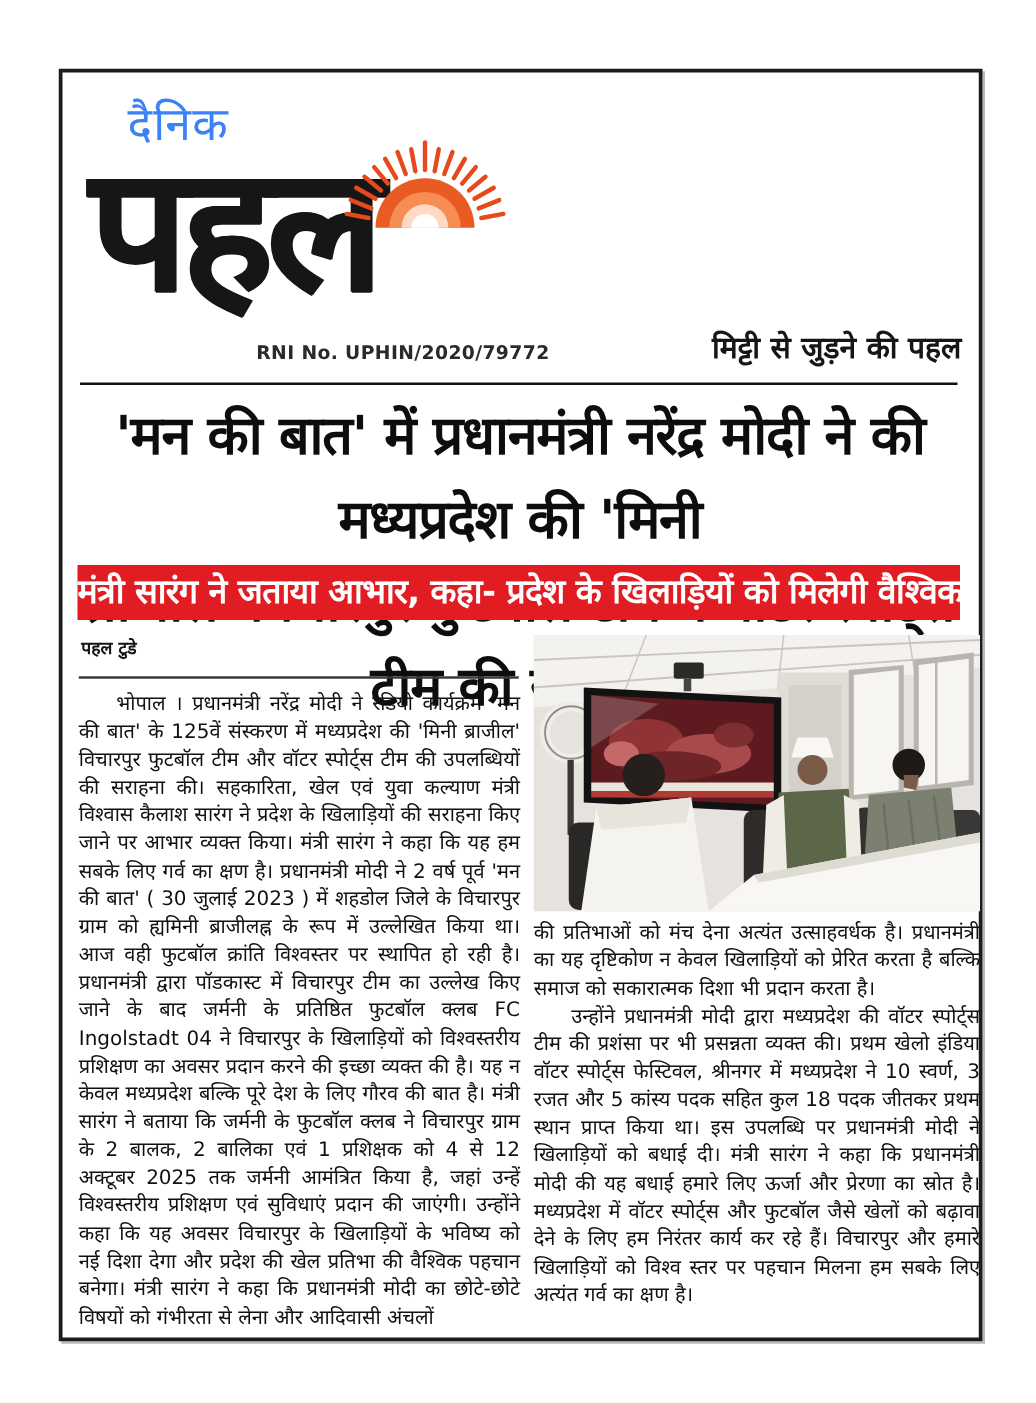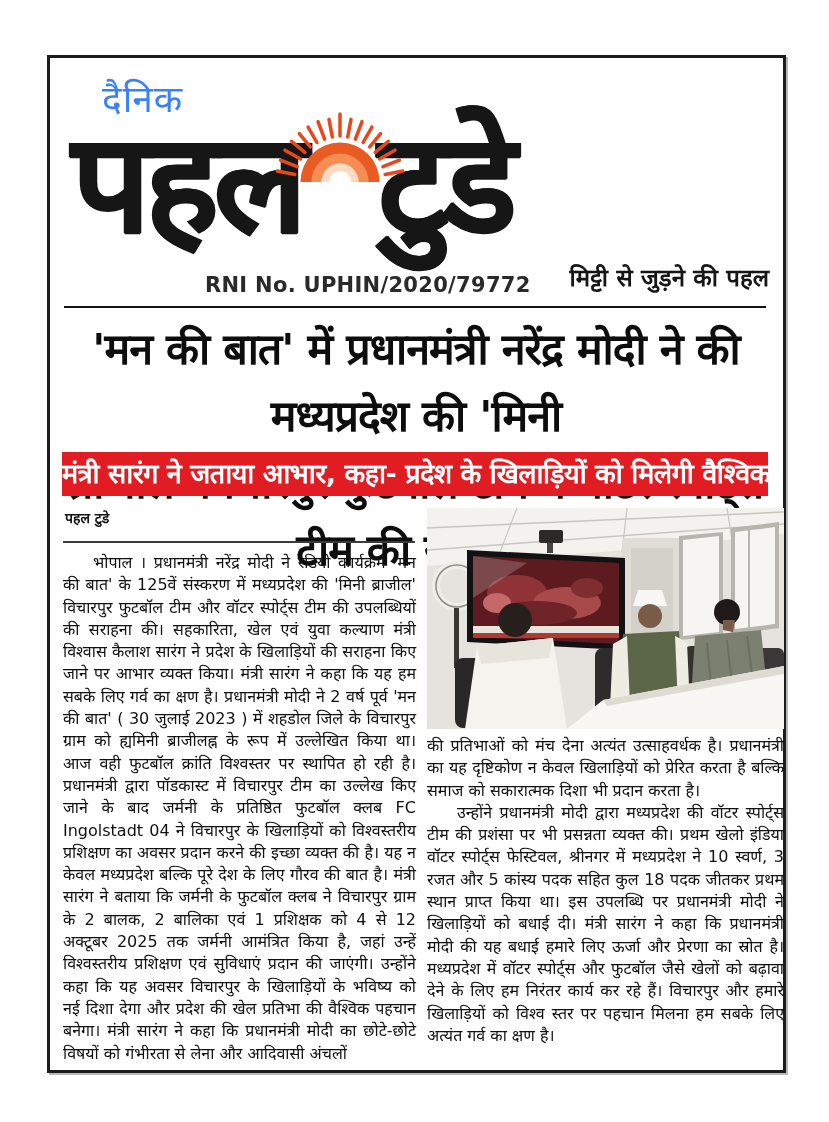--- a/index.html
+++ b/index.html
@@ -24,21 +24,21 @@
   .mast-word{
     font-size:138px;line-height:1.25;font-weight:900;color:#161616;
     letter-spacing:-5px;white-space:nowrap;
     text-shadow:1px 0 #161616,-1px 0 #161616,0 1px #161616;
     text-align:center;
   }
   .sun-wrap{position:relative;width:76px;height:10px;flex:0 0 auto;}
   .sun-wrap svg{position:absolute;left:-28px;top:-22px;}
   .rni{
     position:absolute;left:155px;top:215px;
-    font-size:21px;font-weight:700;color:#2a2a2a;letter-spacing:.3px;
+    font-size:15px;font-weight:700;color:#2a2a2a;letter-spacing:.3px;
   }
   .mast-tagline{
     position:absolute;right:14px;top:202px;
     font-size:24px;font-weight:700;color:#161616;
   }
   .mast-rule{
     position:absolute;left:14px;top:248px;width:702px;height:2px;background:#141414;
   }
   
   .headline{
@@ -106,21 +106,20 @@
             <line x1="19" y1="89" x2="3" y2="86"></line>
           </g>
           <g>
             <path d="M 24 96 A 36 36 0 0 1 96 96 Z" fill="#e95b22"></path>
             <path d="M 34 96 A 26 26 0 0 1 86 96 Z" fill="#f58d55"></path>
             <path d="M 43 96 A 17 17 0 0 1 77 96 Z" fill="#ffd9c2"></path>
             <path d="M 50 96 A 10 10 0 0 1 70 96 Z" fill="#ffffff"></path>
           </g>
         </svg>
       </span>
-      <span class="mast-word">टुडे</span>
     </div>
 
     <div class="rni">RNI No. UPHIN/2020/79772</div>
     <div class="mast-tagline">मिट्टी से जुड़ने की पहल</div>
     <div class="mast-rule"></div>
   </div>
 
   <div class="headline">
     <span>'मन की बात' में प्रधानमंत्री नरेंद्र मोदी ने की मध्यप्रदेश की 'मिनी</span>
     <span>ब्राजील' विचारपुर फुटबॉल टीम व वॉटर स्पोर्ट्स टीम की सराहना</span>

